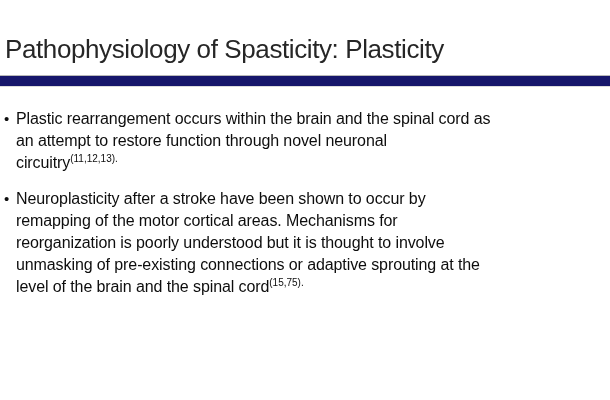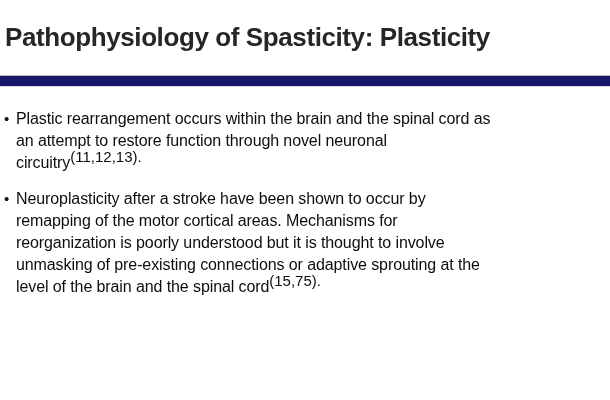--- a/index.html
+++ b/index.html
@@ -11,23 +11,23 @@
   }
   .slide {
     position: relative;
     width: 610px;
     height: 400px;
     background: #ffffff;
   }
   .title {
     position: absolute;
     left: 5px;
-    top: 24px;
+    top: 36px;
     font-size: 26px;
-    font-weight: 700;
+    font-weight: 400;
     letter-spacing: -0.4px;
     color: #262626;
     white-space: nowrap;
     line-height: 1;
     font-family: "Liberation Sans", sans-serif;
   }
   .divider {
     position: absolute;
     left: 0;
     top: 75px;
@@ -56,21 +56,21 @@
     flex: 0 0 12px;
     width: 12px;
     font-size: 15px;
     line-height: 22px;
   }
   .bullet-body {
     flex: 1;
     white-space: pre-wrap;
   }
   sup.cite {
-    font-size: 15px;
+    font-size: 10px;
     line-height: 0;
     vertical-align: super;
     letter-spacing: 0;
     text-align: center;
   }
 </style>
 </head>
 <body>
 
 <div class="slide">

